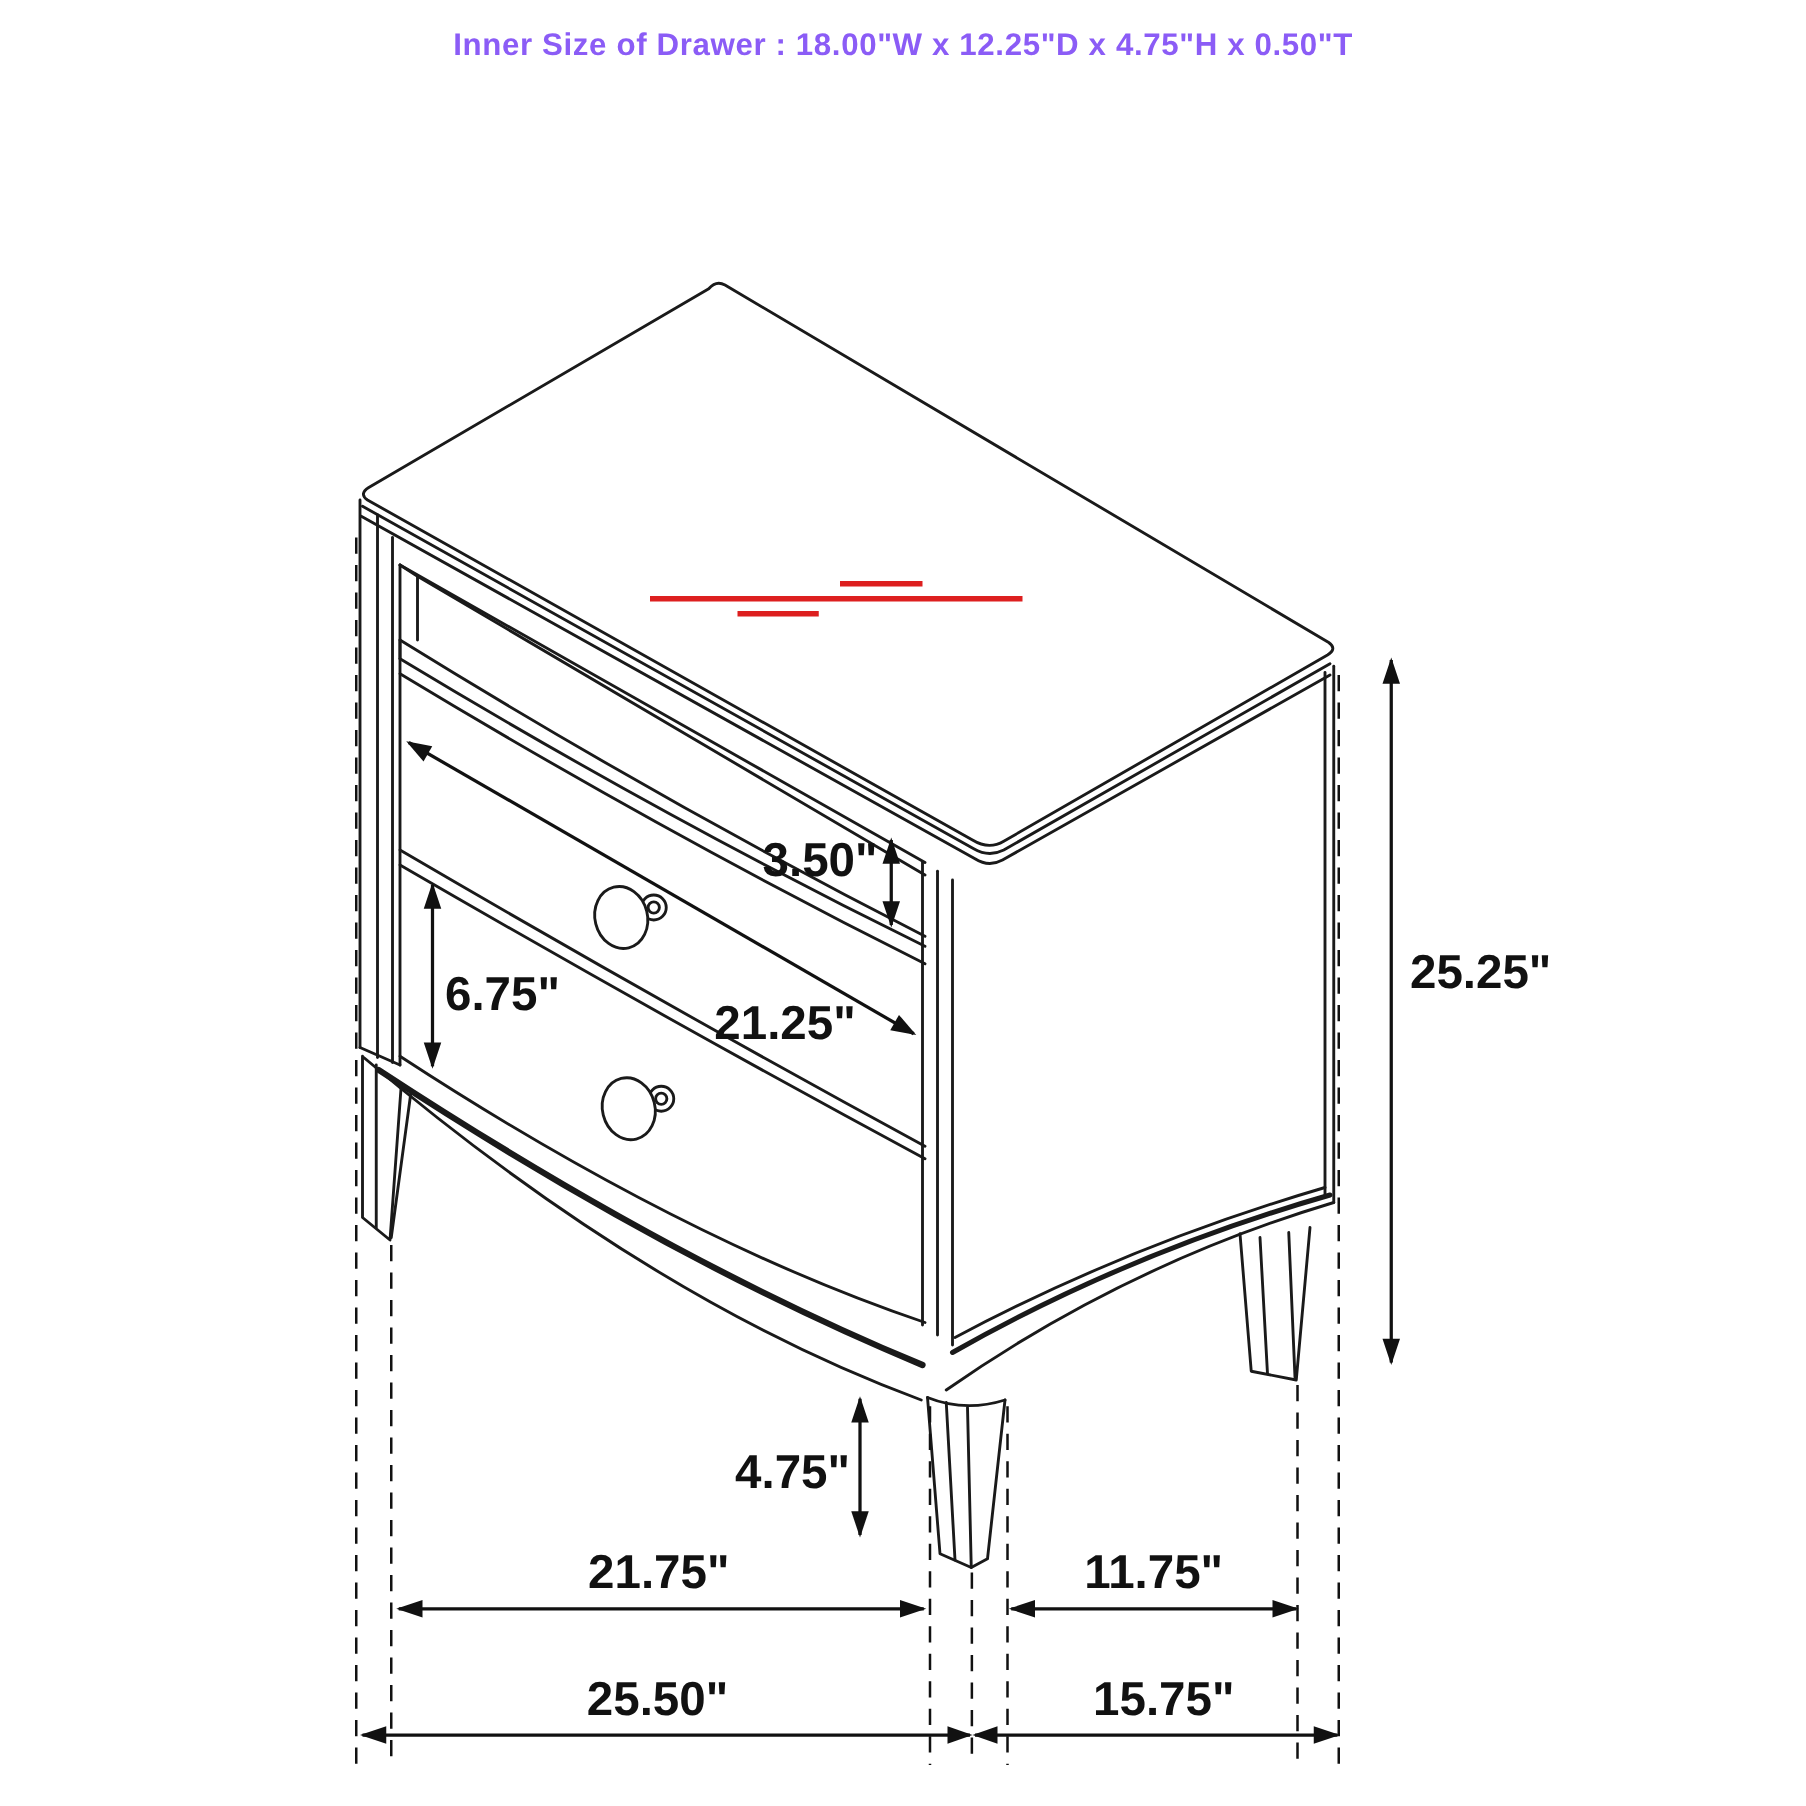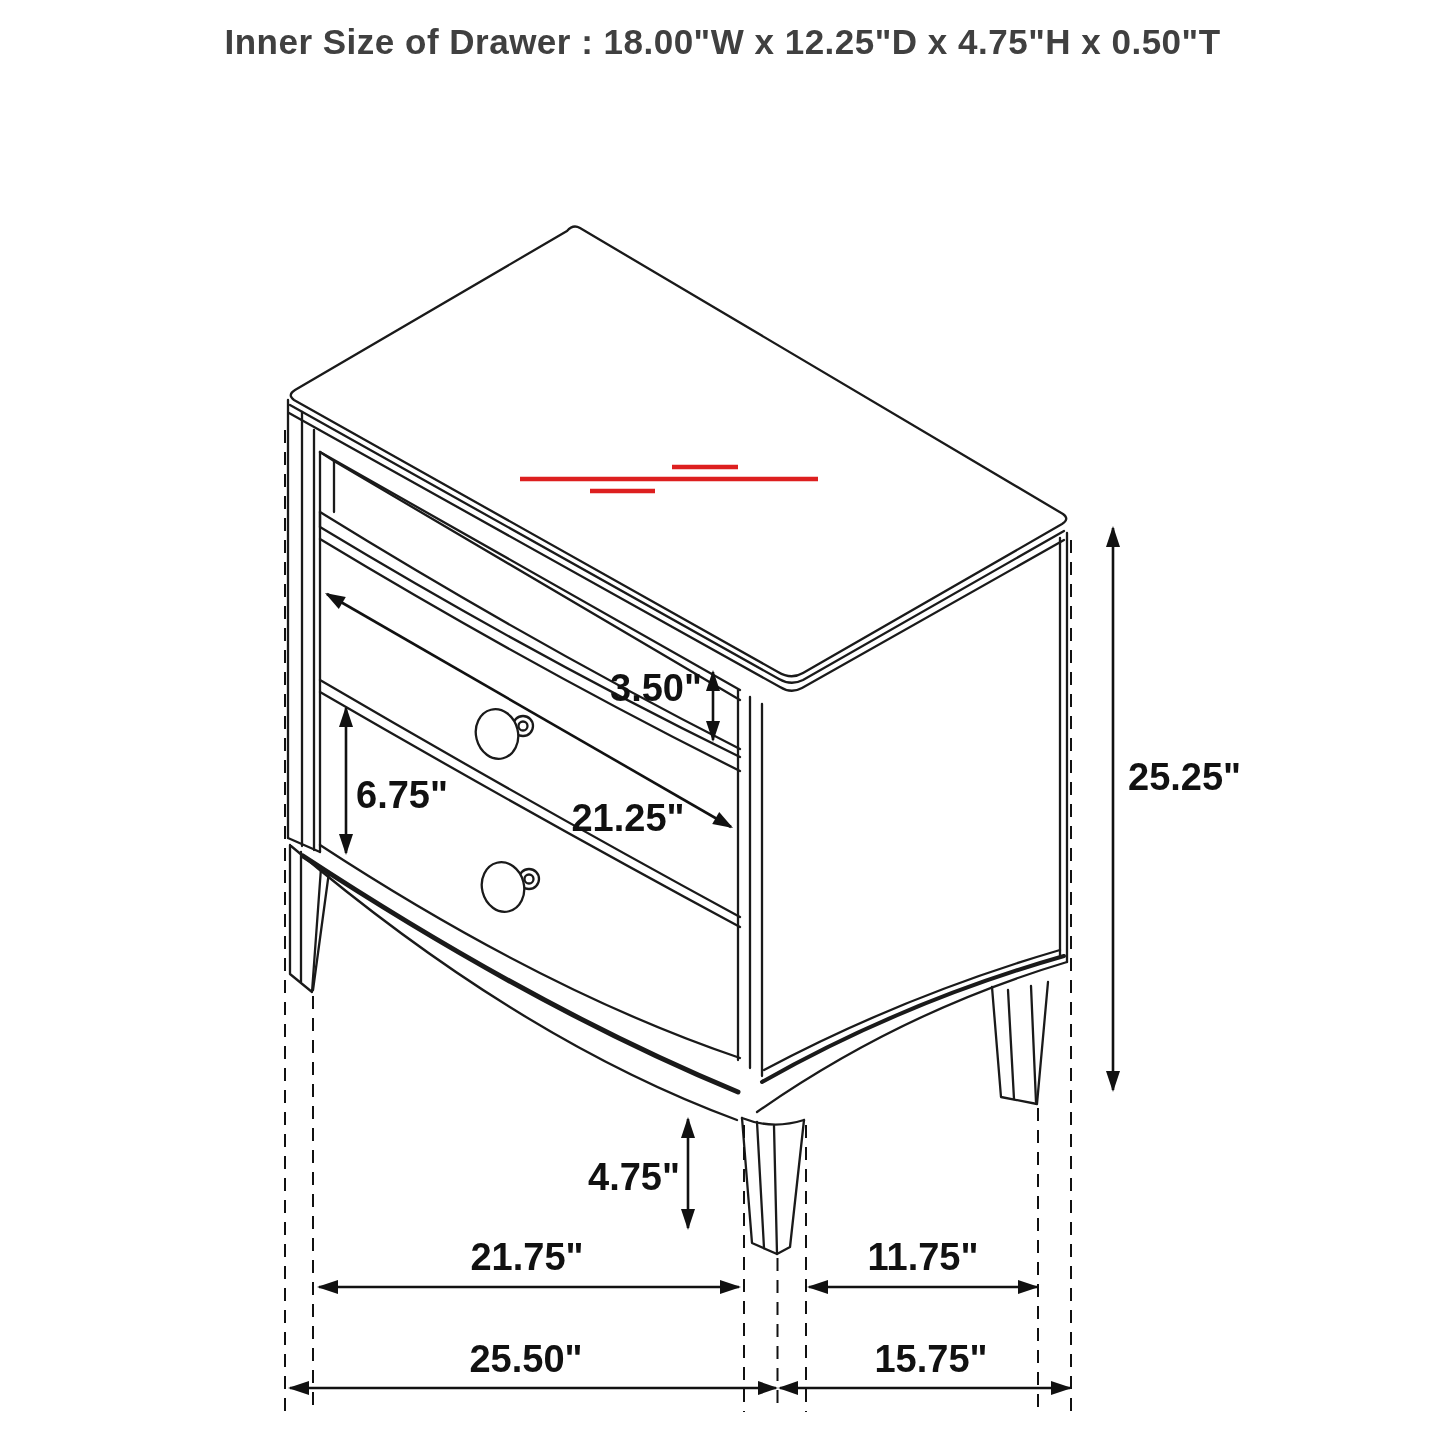--- a/index.html
+++ b/index.html
@@ -1,19 +1,19 @@
 <!DOCTYPE html>
 <html><head>
 <meta charset="utf-8">
 <style>
   html,body{margin:0;padding:0;background:#fff;}
   .page{position:relative;width:1445px;height:1445px;background:#fff;overflow:hidden;
         font-family:"Liberation Sans",sans-serif;}
   .title{position:absolute;top:22px;left:0;width:100%;text-align:center;
-         font-size:35px;font-weight:bold;color:#404040;letter-spacing:0.5px;white-space:nowrap;}
+         font-size:25px;font-weight:bold;color:#8b5cf6;letter-spacing:0.5px;white-space:nowrap;}
   svg text{font-family:"Liberation Sans",sans-serif;font-weight:bold;fill:#111;}
   .dim-label{font-size:38px;}
 </style>
 </head>
 <body>
 
 <div class="page">
   <div class="title">Inner Size of Drawer : 18.00"W x 12.25"D x 4.75"H x 0.50"T</div>
 
   <svg width="1445" height="1445" viewBox="0 0 1445 1445">

